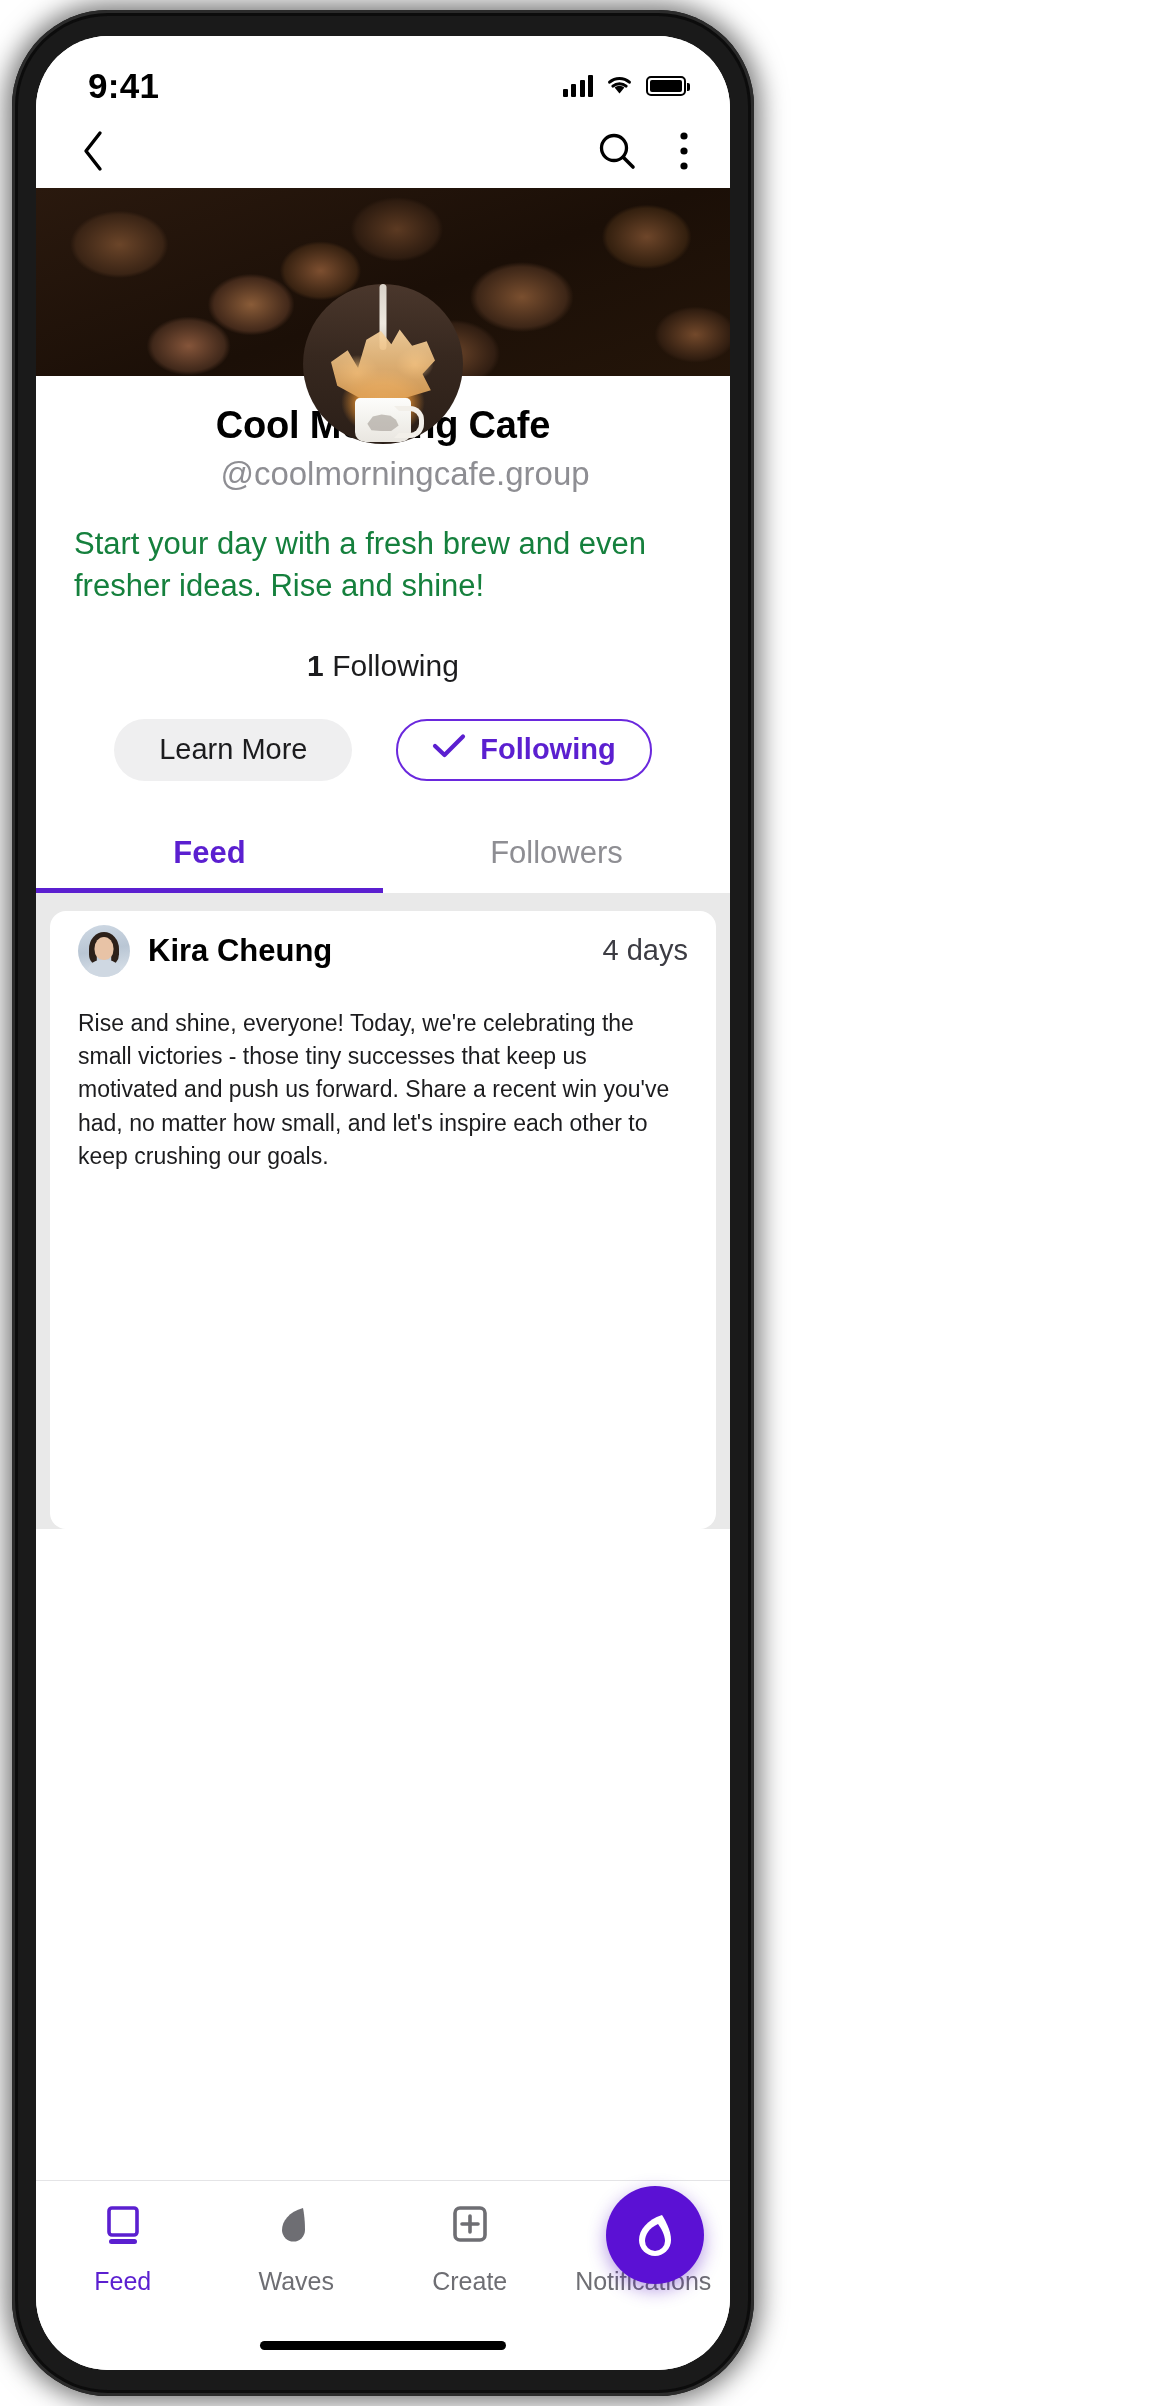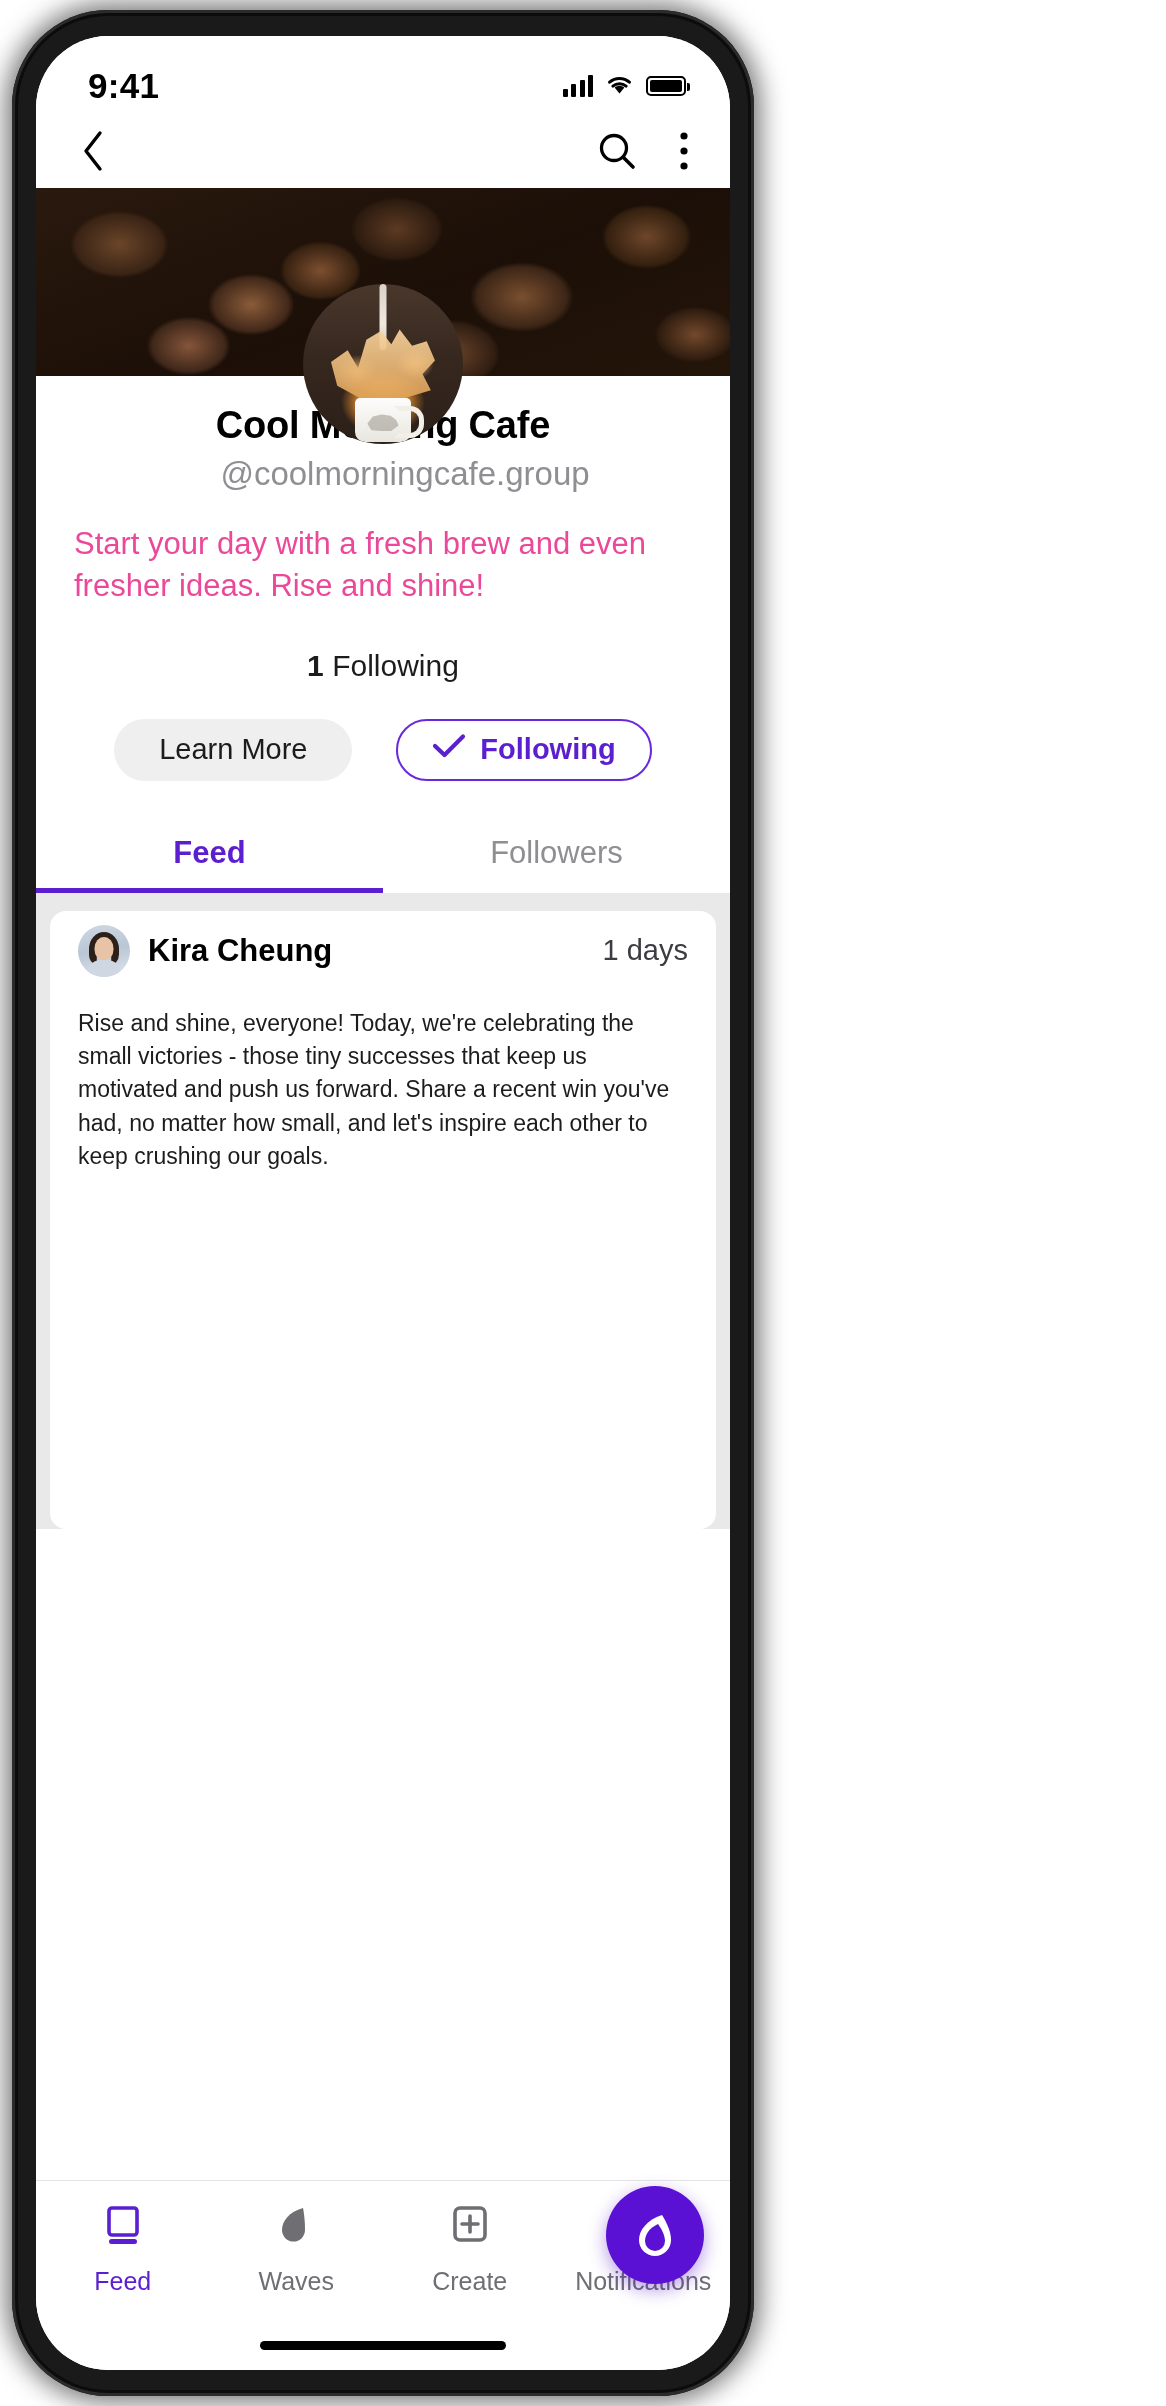--- a/index.html
+++ b/index.html
@@ -121,21 +121,21 @@
     background: linear-gradient(180deg, rgba(247,212,160,.92), rgba(223,160,84,.9));
     clip-path: polygon(6% 78%, 0% 46%, 16% 30%, 26% 54%, 34% 16%, 48% 4%, 58% 22%, 66% 2%, 78% 24%, 92% 18%, 100% 44%, 88% 62%, 96% 84%, 68% 96%, 32% 98%);
     filter: blur(.4px);
   }
 
   
   #identity { text-align: center; padding: 28px 0 0; }
   #profile-name { font-size: 38px; font-weight: 700; color: #000; letter-spacing: -.2px; }
   #profile-handle { font-size: 33px; color: #8e8e93; margin-top: 8px; margin-left: 44px; }
   #profile-bio {
-    font-size: 31px; color: #ec4899; line-height: 1.35;
+    font-size: 31px; color: #15803d; line-height: 1.35;
     padding: 30px 38px 0; text-align: left;
   }
   #following-row { text-align: center; font-size: 30px; color: #1c1c1e; padding: 42px 0 0; }
   #following-count { font-weight: 700; }
 
   
   #actions {
     display: flex; justify-content: center; align-items: center;
     gap: 44px; padding: 36px 0 0;
   }
@@ -321,21 +321,21 @@
 
     <div id="feed-area">
       <div id="post-card">
         <div id="post-head">
           <div id="post-avatar">
             <div class="hair"></div>
             <div class="face"></div>
             <div class="body"></div>
           </div>
           <div id="post-author">Kira Cheung</div>
-          <div id="post-time">1 days</div>
+          <div id="post-time">4 days</div>
         </div>
         <div id="post-body">Rise and shine, everyone! Today, we're celebrating the small victories - those tiny successes that keep us motivated and push us forward. Share a recent win you've had, no matter how small, and let's inspire each other to keep crushing our goals.</div>
       </div>
     </div>
 
     <div id="bottom-nav">
       <div class="nav-item active">
         <span>
           <svg width="46" height="46" viewBox="0 0 46 46">
             <rect x="9" y="5" width="28" height="27" rx="3" stroke="#5b1fd0" stroke-width="3.6" fill="none"></rect>

